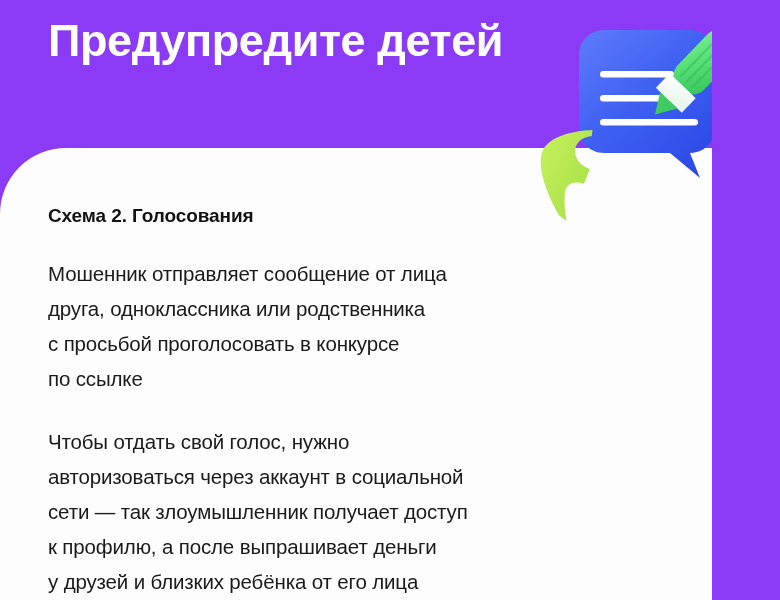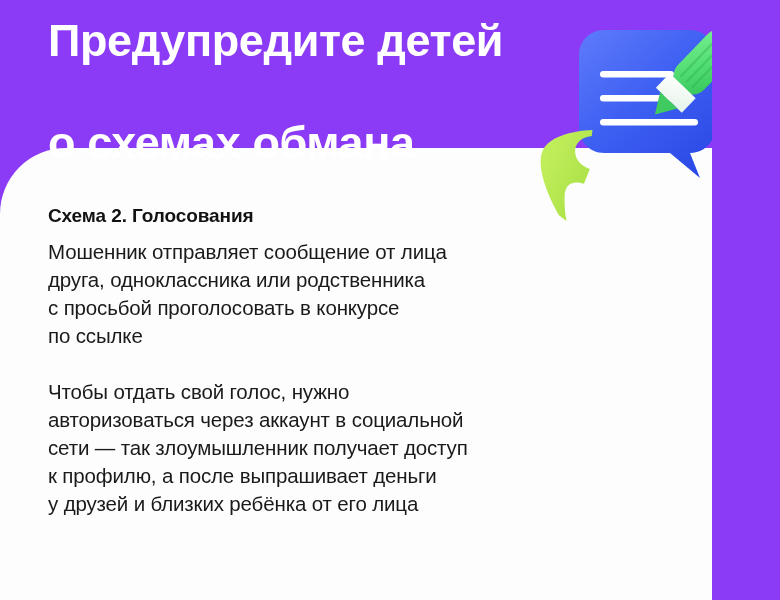--- a/index.html
+++ b/index.html
@@ -64,33 +64,33 @@
   }
 
   .card-inner {
     position: absolute;
     left: 48px;
     top: 55px;
     width: 600px;
   }
 
   .scheme-heading {
-    margin: 0 0 10px 0;
+    margin: 0 0 28px 0;
     color: #121212;
     font-size: 19px;
     line-height: 25px;
     font-weight: 700;
     letter-spacing: -0.1px;
   }
 
   .para {
     margin: 0 0 28px 0;
     color: #1A1A1A;
     font-size: 20.5px;
-    line-height: 28px;
+    line-height: 35px;
     font-weight: 400;
     letter-spacing: -0.15px;
     white-space: pre-line;
   }
   .para:last-child { margin-bottom: 8px; }
 
   
   .illustration {
     position: absolute;
     left: 522px;
@@ -104,21 +104,20 @@
 </style>
 </head>
 <body>
 
 <div id="slide">
 
   <div class="header-band"></div>
 
   <h1 class="title">
     <span class="line">Предупредите детей</span>
-    <span class="line">о схемах обмана</span>
   </h1>
 
   <div class="card">
     <div class="card-inner">
       <h2 class="scheme-heading">Схема 2. Голосования</h2>
       <p class="para">Мошенник отправляет сообщение от лица
 друга, одноклассника или родственника
 с просьбой проголосовать в конкурсе
 по ссылке</p>
       <p class="para">Чтобы отдать свой голос, нужно

